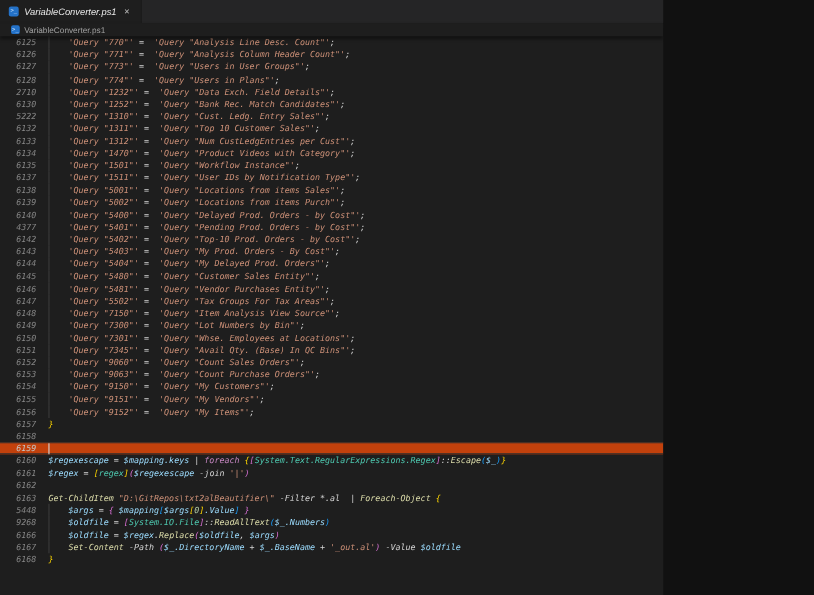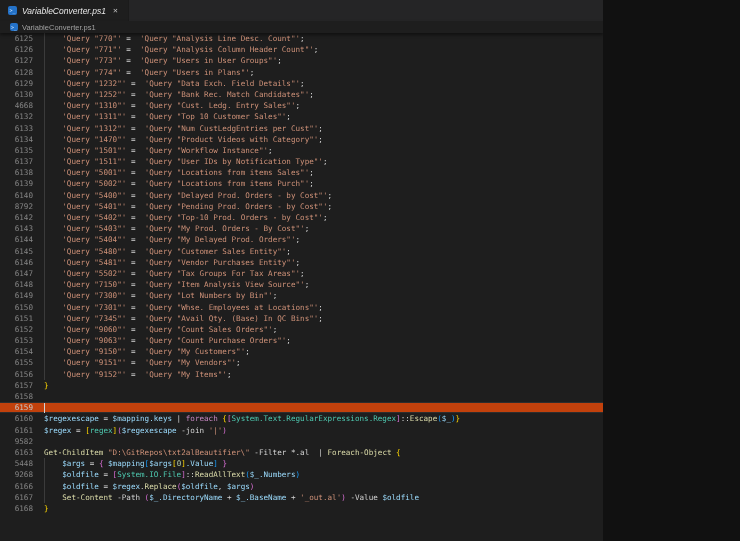--- a/index.html
+++ b/index.html
@@ -30,21 +30,21 @@
     height:12px; background:#1e1e1e; display:flex; align-items:center;
     gap:4px; padding-left:10px; position:relative; z-index:3;
     box-shadow:0 2px 3px rgba(0,0,0,0.45);
   }
   .crumb-label {
     font-family:"Liberation Sans", sans-serif; font-size:7.5px; color:#a0a0a0;
     white-space:nowrap;
   }
   .breadcrumbs .psicon { width:8px; height:8px; line-height:8px; }
   
-  .code-area { position:relative; }
+  .code-area { position:relative;font-style:italic; }
   .row { display:flex; height:11.2px; line-height:11.2px; position:relative; font-size:7.6px; }
   .row.active { background:#c2410c; box-shadow:inset 0 1px 0 #2d2d2d, inset 0 -1px 0 #2d2d2d; }
   .ln { flex:0 0 33px; text-align:right; color:#858585; }
   .row.active .ln { color:#c6c6c6; }
   .codeline { padding-left:11px; white-space:pre; color:#d4d4d4; }
   .guide { position:absolute; left:44px; top:0; bottom:0; width:1px; background:#3b3b3b; }
   .cursor { position:absolute; left:44px; top:0.5px; bottom:0.5px; width:1px; background:#d4d4d4; }
   
   .tk.pln { color:#d4d4d4; }
   .tk.str { color:#ce9178; }
@@ -90,31 +90,31 @@
         <span class="ln">6127</span>
         <span class="codeline"><span class="tk pln">    </span><span class="tk str">'Query "773"'</span><span class="tk pln"> </span><span class="tk pln">=</span><span class="tk pln">  </span><span class="tk str">'Query "Users in User Groups"'</span><span class="tk pln">;</span></span>
         <span class="guide"></span>
       </div>
       <div class="row">
         <span class="ln">6128</span>
         <span class="codeline"><span class="tk pln">    </span><span class="tk str">'Query "774"'</span><span class="tk pln"> </span><span class="tk pln">=</span><span class="tk pln">  </span><span class="tk str">'Query "Users in Plans"'</span><span class="tk pln">;</span></span>
         <span class="guide"></span>
       </div>
       <div class="row">
-        <span class="ln">6129</span>
+        <span class="ln">2710</span>
         <span class="codeline"><span class="tk pln">    </span><span class="tk str">'Query "1232"'</span><span class="tk pln"> </span><span class="tk pln">=</span><span class="tk pln">  </span><span class="tk str">'Query "Data Exch. Field Details"'</span><span class="tk pln">;</span></span>
         <span class="guide"></span>
       </div>
       <div class="row">
         <span class="ln">6130</span>
         <span class="codeline"><span class="tk pln">    </span><span class="tk str">'Query "1252"'</span><span class="tk pln"> </span><span class="tk pln">=</span><span class="tk pln">  </span><span class="tk str">'Query "Bank Rec. Match Candidates"'</span><span class="tk pln">;</span></span>
         <span class="guide"></span>
       </div>
       <div class="row">
-        <span class="ln">4668</span>
+        <span class="ln">5222</span>
         <span class="codeline"><span class="tk pln">    </span><span class="tk str">'Query "1310"'</span><span class="tk pln"> </span><span class="tk pln">=</span><span class="tk pln">  </span><span class="tk str">'Query "Cust. Ledg. Entry Sales"'</span><span class="tk pln">;</span></span>
         <span class="guide"></span>
       </div>
       <div class="row">
         <span class="ln">6132</span>
         <span class="codeline"><span class="tk pln">    </span><span class="tk str">'Query "1311"'</span><span class="tk pln"> </span><span class="tk pln">=</span><span class="tk pln">  </span><span class="tk str">'Query "Top 10 Customer Sales"'</span><span class="tk pln">;</span></span>
         <span class="guide"></span>
       </div>
       <div class="row">
         <span class="ln">6133</span>
@@ -145,21 +145,21 @@
         <span class="ln">6139</span>
         <span class="codeline"><span class="tk pln">    </span><span class="tk str">'Query "5002"'</span><span class="tk pln"> </span><span class="tk pln">=</span><span class="tk pln">  </span><span class="tk str">'Query "Locations from items Purch"'</span><span class="tk pln">;</span></span>
         <span class="guide"></span>
       </div>
       <div class="row">
         <span class="ln">6140</span>
         <span class="codeline"><span class="tk pln">    </span><span class="tk str">'Query "5400"'</span><span class="tk pln"> </span><span class="tk pln">=</span><span class="tk pln">  </span><span class="tk str">'Query "Delayed Prod. Orders - by Cost"'</span><span class="tk pln">;</span></span>
         <span class="guide"></span>
       </div>
       <div class="row">
-        <span class="ln">8792</span>
+        <span class="ln">4377</span>
         <span class="codeline"><span class="tk pln">    </span><span class="tk str">'Query "5401"'</span><span class="tk pln"> </span><span class="tk pln">=</span><span class="tk pln">  </span><span class="tk str">'Query "Pending Prod. Orders - by Cost"'</span><span class="tk pln">;</span></span>
         <span class="guide"></span>
       </div>
       <div class="row">
         <span class="ln">6142</span>
         <span class="codeline"><span class="tk pln">    </span><span class="tk str">'Query "5402"'</span><span class="tk pln"> </span><span class="tk pln">=</span><span class="tk pln">  </span><span class="tk str">'Query "Top-10 Prod. Orders - by Cost"'</span><span class="tk pln">;</span></span>
         <span class="guide"></span>
       </div>
       <div class="row">
         <span class="ln">6143</span>
@@ -246,21 +246,21 @@
       </div>
       <div class="row">
         <span class="ln">6160</span>
         <span class="codeline"><span class="tk var">$regexescape</span><span class="tk pln"> = </span><span class="tk var">$mapping.keys</span><span class="tk pln"> | </span><span class="tk kw">foreach</span><span class="tk pln"> </span><span class="tk b1">{</span><span class="tk b2">[</span><span class="tk typ">System.Text.RegularExpressions.Regex</span><span class="tk b2">]</span><span class="tk pln">::</span><span class="tk fn">Escape</span><span class="tk b3">(</span><span class="tk var">$_</span><span class="tk b3">)</span><span class="tk b1">}</span></span>
       </div>
       <div class="row">
         <span class="ln">6161</span>
         <span class="codeline"><span class="tk var">$regex</span><span class="tk pln"> = </span><span class="tk b1">[</span><span class="tk typ">regex</span><span class="tk b1">]</span><span class="tk b2">(</span><span class="tk var">$regexescape</span><span class="tk pln"> </span><span class="tk pln">-join</span><span class="tk pln"> </span><span class="tk str">'|'</span><span class="tk b2">)</span></span>
       </div>
       <div class="row">
-        <span class="ln">9582</span>
+        <span class="ln">6162</span>
         <span class="codeline"></span>
       </div>
       <div class="row">
         <span class="ln">6163</span>
         <span class="codeline"><span class="tk fn">Get-ChildItem</span><span class="tk pln"> </span><span class="tk str">"D:\GitRepos\txt2alBeautifier\"</span><span class="tk pln"> </span><span class="tk pln">-Filter</span><span class="tk pln"> *.al  </span><span class="tk pln">|</span><span class="tk pln"> </span><span class="tk fn">Foreach-Object</span><span class="tk pln"> </span><span class="tk b1">{</span></span>
       </div>
       <div class="row">
         <span class="ln">5448</span>
         <span class="codeline"><span class="tk pln">    </span><span class="tk var">$args</span><span class="tk pln"> = </span><span class="tk b2">{</span><span class="tk pln"> </span><span class="tk var">$mapping</span><span class="tk b3">[</span><span class="tk var">$args</span><span class="tk b1">[</span><span class="tk num">0</span><span class="tk b1">]</span><span class="tk var">.Value</span><span class="tk b3">]</span><span class="tk pln"> </span><span class="tk b2">}</span></span>
         <span class="guide"></span>

